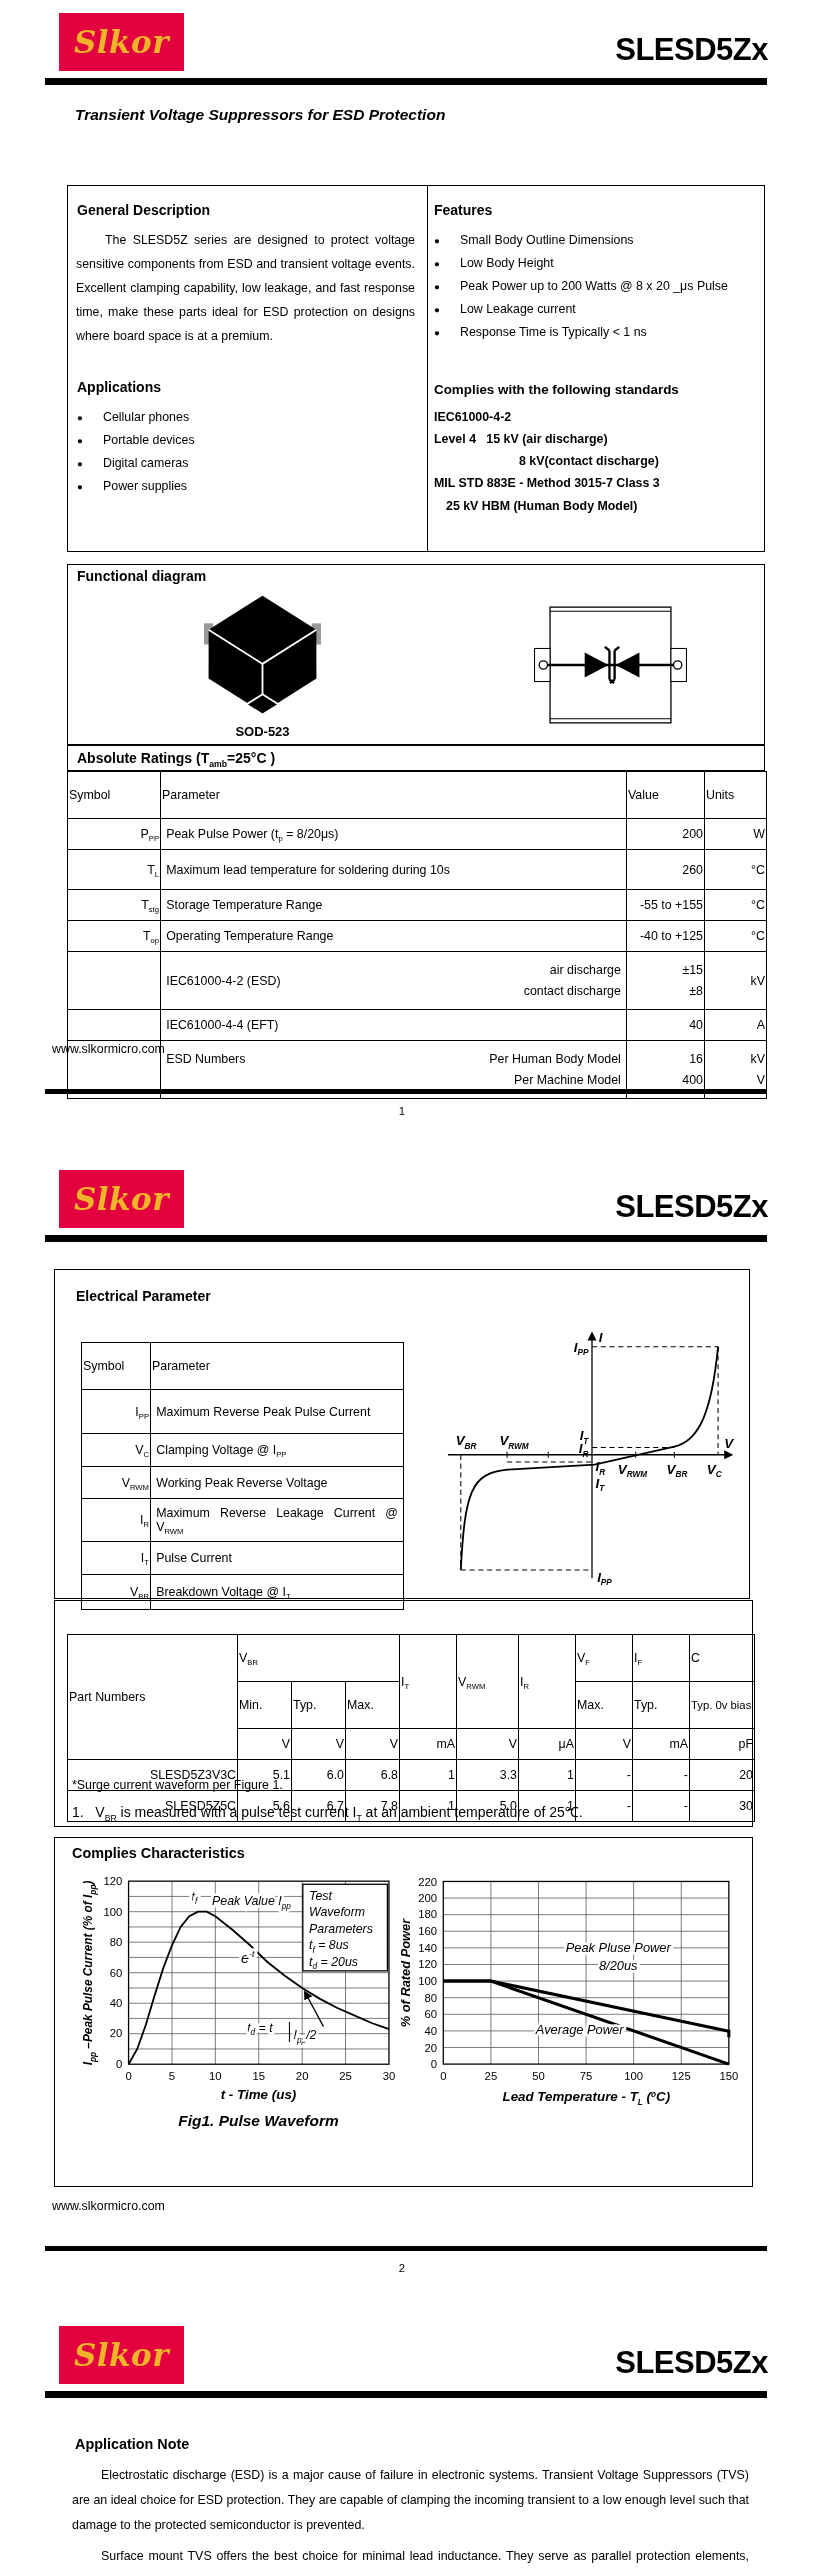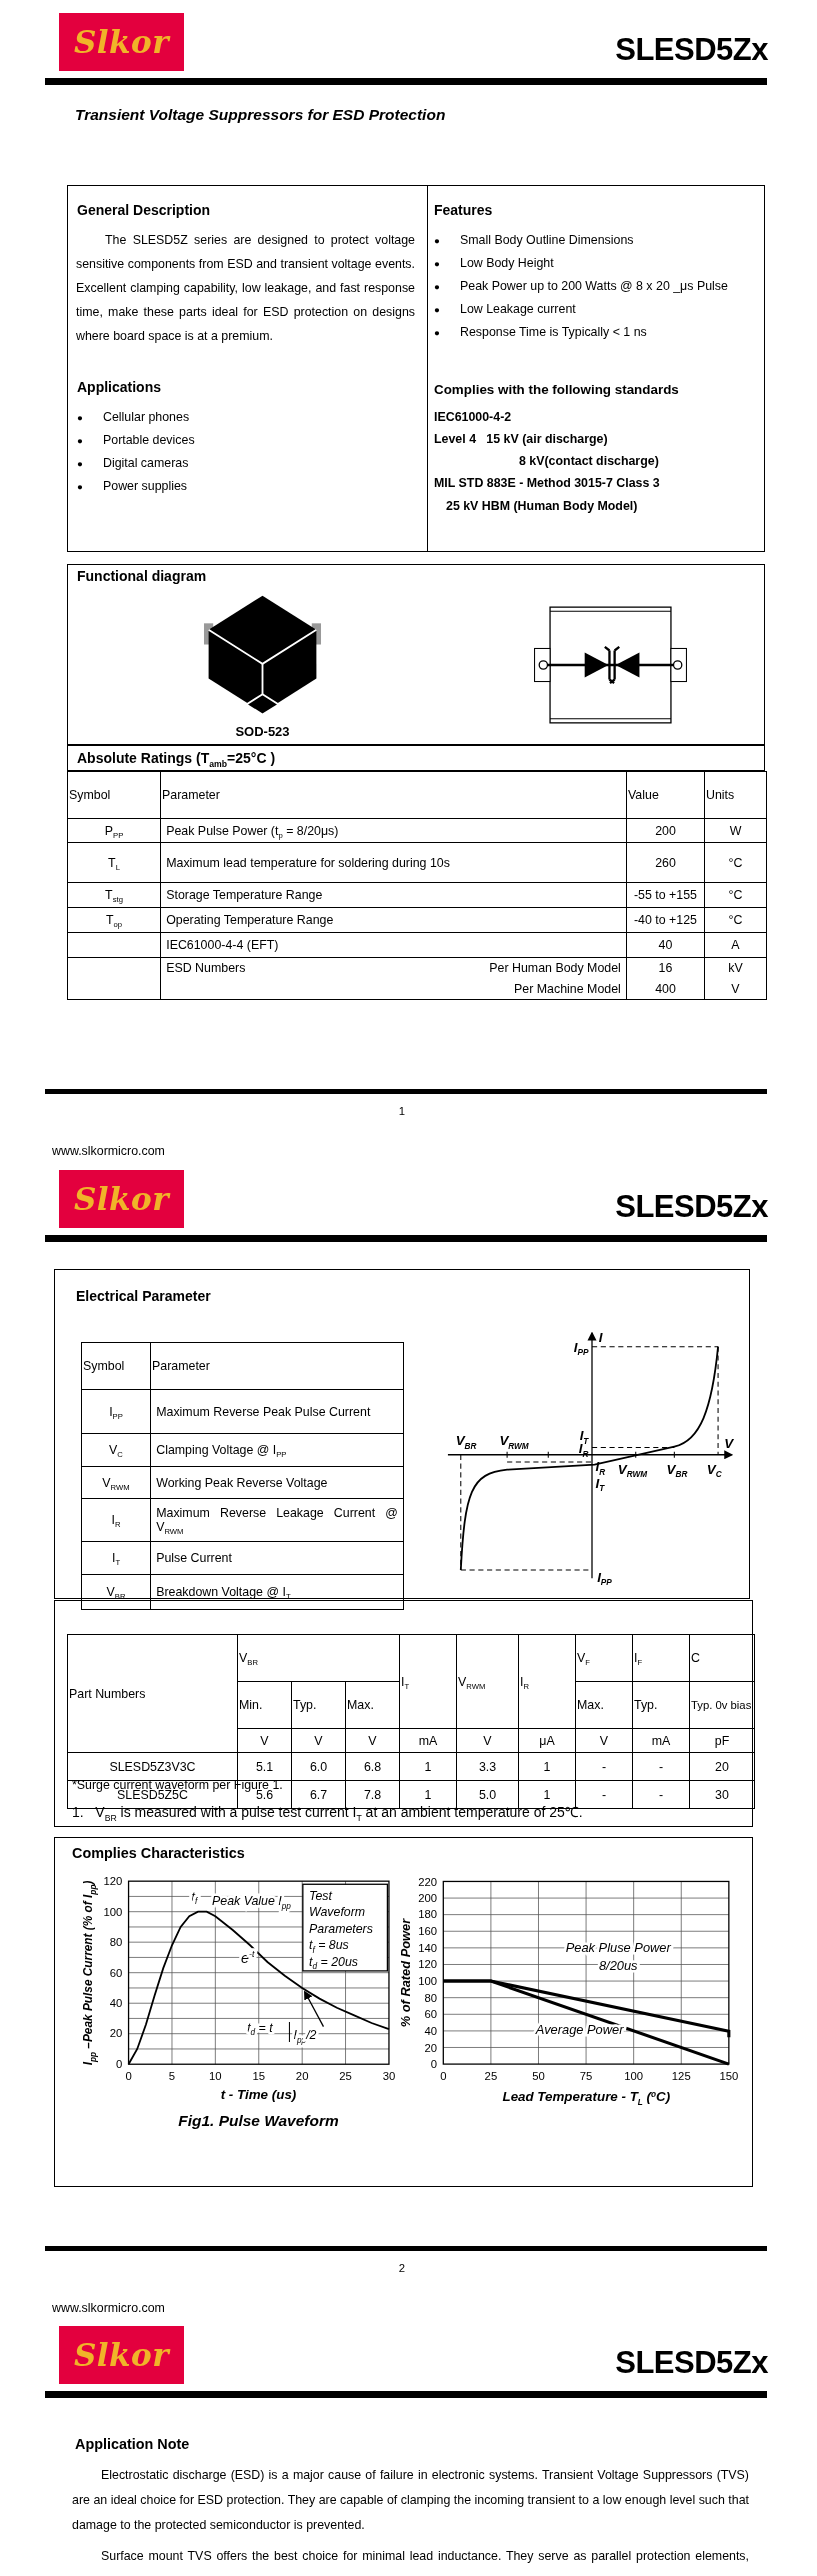--- a/index.html
+++ b/index.html
@@ -11,38 +11,38 @@
   .i{font-style:italic}
   .c{text-align:center}
   
   .hd-logo{position:absolute;left:59px;top:13px;width:125px;height:58px;background:#e3003e;
            display:flex;align-items:center;justify-content:center}
   .hd-logo span{font-family:"DejaVu Serif",serif;font-style:italic;font-weight:bold;
                 font-size:31px;color:#f0b429;letter-spacing:0.5px}
   .hd-title{position:absolute;right:50px;top:32px;font-size:31px;font-weight:bold;letter-spacing:-0.5px}
   .hd-rule{position:absolute;left:45px;width:722px;height:6.7px;background:#000;top:78px}
   .ft-rule{position:absolute;left:45px;width:722px;height:4.6px;background:#000;top:1089px}
-  .ft-site{position:absolute;left:52px;top:1144px;font-size:12.4px}
+  .ft-site{position:absolute;left:52px;top:1042px;font-size:12.4px}
   .ft-num{position:absolute;left:361px;width:82px;top:1105px;font-size:11.3px;text-align:center}
   
   .box{position:absolute;border:1.5px solid #000;box-sizing:border-box}
   .vdiv{position:absolute;width:0;border-left:1.5px solid #000}
   
   .h27{font-size:14px;font-weight:bold}
   .h30{font-size:15.5px;font-weight:bold}
   .body24{font-size:12.4px;line-height:24px;text-align:justify}
   .indent{text-indent:29px}
   .feat{font-size:12.4px;line-height:23px}
   .li{display:flex;align-items:flex-start}
   .li .bt{width:26px;flex:none;font-size:9.8px;line-height:23px}
   .std{font-size:12.4px;font-weight:bold;line-height:22px}
   
   table.dt{position:absolute;border-collapse:collapse;table-layout:fixed}
   table.dt td{border:1.5px solid #000;font-size:12.4px;vertical-align:middle;padding:0 5.2px;overflow:hidden}
-  table.dt td.c{text-align:center;padding:0 1px}
+  table.dt td.c{text-align:right;padding:8px 1px}
   table.dt .th{font-weight:normal;text-align:left;padding:16px 1px}
   sub{font-size:62%;line-height:0}
   .split{display:flex;justify-content:space-between;align-items:center}
   .split .r{text-align:right}
   .stack>div{line-height:20.6px;text-align:inherit}
   
   svg{position:absolute;overflow:visible}
   svg text{font-family:"Liberation Sans",sans-serif;fill:#000}
   .tk{font-size:22px}
   .axl{font-size:26px;font-weight:bold;font-style:italic}
@@ -191,20 +191,37 @@
       <td class="c"><span>T</span><sub>stg</sub></td>
       <td><span>Storage Temperature Range</span></td>
       <td class="c">-55 to +155</td>
       <td class="c">°C</td>
     </tr>
     <tr style="height:25px">
       <td class="c"><span>T</span><sub>op</sub></td>
       <td><span>Operating Temperature Range</span></td>
       <td class="c">-40 to +125</td>
       <td class="c">°C</td>
+    </tr>
+    <tr style="height:49px">
+      <td></td>
+      <td>
+        <div class="split">
+                <span>IEC61000-4-2 (ESD)</span>
+          <span class="r stack">
+                  <div>air discharge</div>
+                  <div>contact discharge</div>
+                </span>
+              </div>
+      </td>
+      <td class="c stack">
+              <div>±15</div>
+              <div>±8</div>
+            </td>
+      <td class="c">kV</td>
     </tr>
     <tr style="height:25px">
       <td></td>
       <td>IEC61000-4-4 (EFT)</td>
       <td class="c">40</td>
       <td class="c">A</td>
     </tr>
     <tr style="height:42px">
       <td></td>
       <td>

